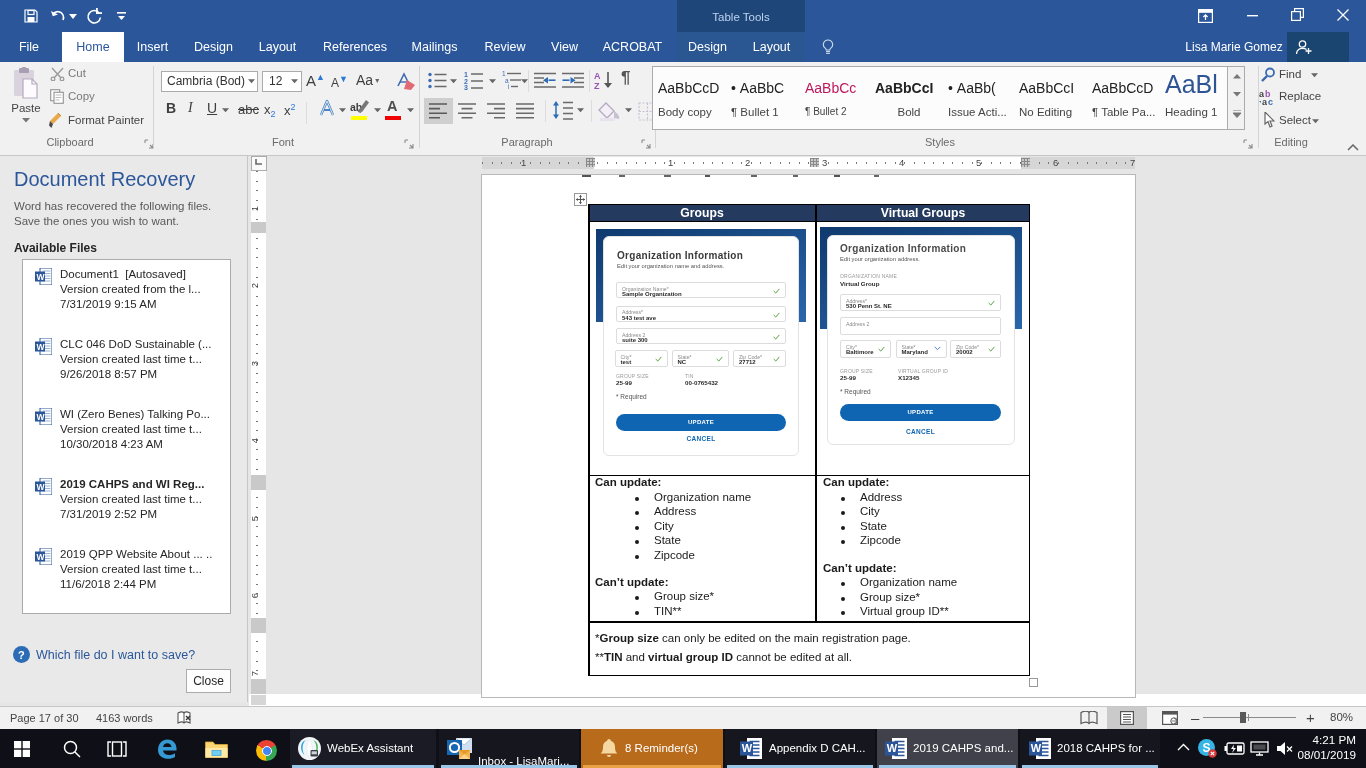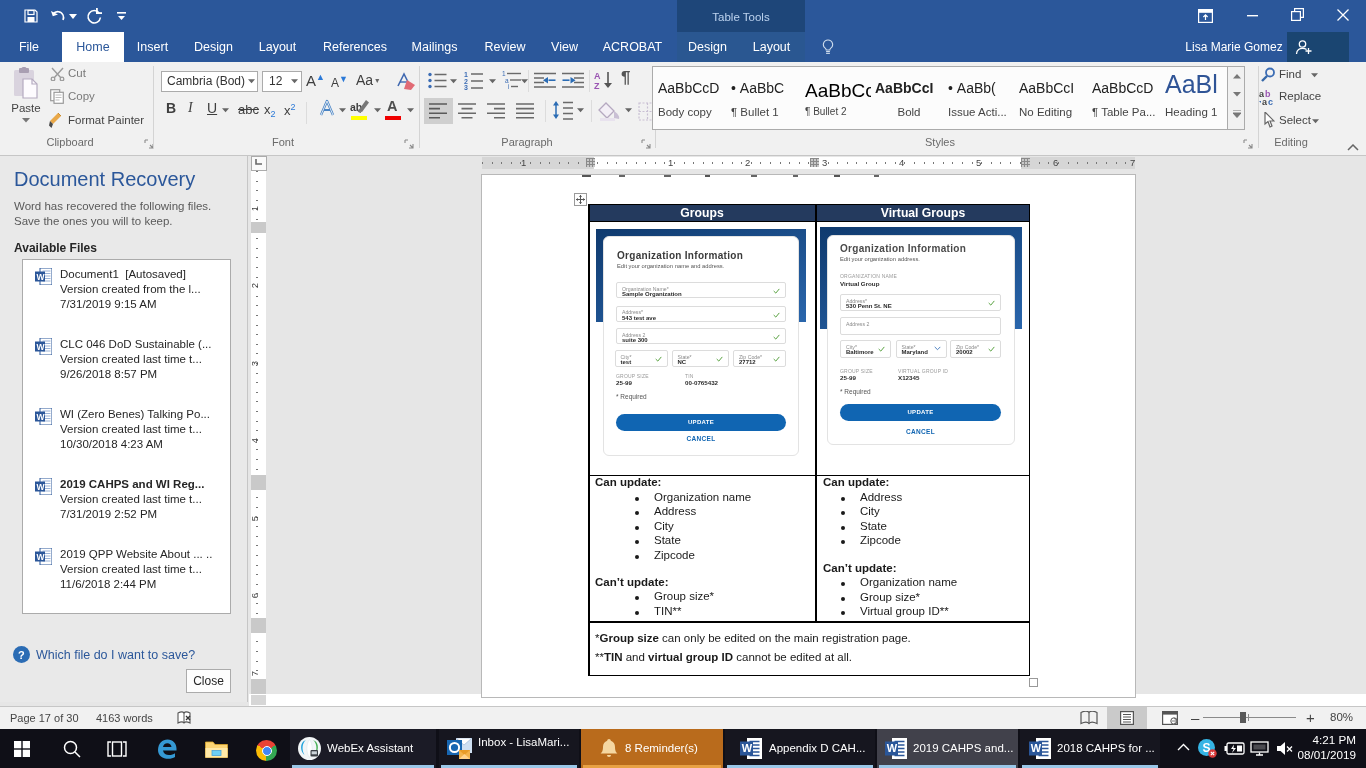--- a/index.html
+++ b/index.html
@@ -308,21 +308,21 @@
     <svg class="abs" style="left:1233px;top:30px" width="8" height="5" viewBox="0 0 8 5">
         <path d="M0 0 h8 l-4 4.5z" fill="#777"></path>
       </svg>
     <svg class="abs" style="left:1233px;top:48px" width="8" height="9" viewBox="0 0 8 9">
         <path d="M0 0 h8 M0 3 h8 l-4 4.5z" stroke="#777" fill="#777" stroke-width="1"></path>
       </svg>
     <div class="abs" style="left:658px;top:18px;width:66px;font-size:14px;color:#222;white-space:nowrap;overflow:hidden">AaBbCcD</div>
     <div class="abs" style="left:658px;top:44px;width:66px;font-size:11.5px;color:#444">Body copy</div>
     <div class="abs" style="left:731px;top:18px;width:68px;font-size:14px;color:#222;white-space:nowrap;overflow:hidden">•&nbsp;AaBbC</div>
     <div class="abs" style="left:731px;top:44px;width:68px;font-size:11.5px;color:#444">¶ Bullet 1</div>
-    <div class="abs" style="left:805px;top:18px;width:66px;font-size:19px;color:#000000;white-space:nowrap;overflow:hidden">AaBbCc</div>
+    <div class="abs" style="left:805px;top:18px;width:66px;font-size:14px;color:#be185d;white-space:nowrap;overflow:hidden">AaBbCc</div>
     <div class="abs" style="left:805px;top:44px;width:68px;font-size:10px;color:#444">¶ Bullet 2</div>
     <div class="abs" style="left:875px;top:18px;width:68px;font-size:14px;color:#222;font-weight:bold;white-space:nowrap;overflow:hidden">AaBbCcI</div>
     <div class="abs" style="left:875px;top:44px;width:68px;font-size:11.5px;color:#444;text-align:center">Bold</div>
     <div class="abs" style="left:948px;top:18px;width:62px;font-size:14px;color:#222;white-space:nowrap;overflow:hidden">•&nbsp;AaBb(</div>
     <div class="abs" style="left:948px;top:44px;width:66px;font-size:11.5px;color:#444">Issue Acti...</div>
     <div class="abs" style="left:1019px;top:18px;width:66px;font-size:14px;color:#222;white-space:nowrap;overflow:hidden">AaBbCcI</div>
     <div class="abs" style="left:1019px;top:44px;width:68px;font-size:11.5px;color:#444">No Editing</div>
     <div class="abs" style="left:1092px;top:18px;width:66px;font-size:14px;color:#222;white-space:nowrap;overflow:hidden">AaBbCcD</div>
     <div class="abs" style="left:1092px;top:44px;width:68px;font-size:11.5px;color:#444">¶ Table Pa...</div>
     <div class="abs" style="left:1165px;top:8px;width:58px;font-size:25px;color:#2f5496;white-space:nowrap;overflow:hidden">AaBl</div>
@@ -358,21 +358,21 @@
       </svg>
     <div class="glabel" style="left:1241px;width:100px">Editing</div>
     <svg class="abs" style="left:1347px;top:82px" width="12" height="7" viewBox="0 0 12 7">
         <path d="M1 6 L6 1 L11 6" stroke="#666" stroke-width="1.5" fill="none"></path>
       </svg>
   </div>
   <div id="main">
 
     <div id="pane">
       <div class="abs" style="left:14px;top:12px;font-size:20px;color:#2b579a">Document Recovery</div>
-      <div class="abs" style="left:14px;top:43px;width:220px;font-size:11.5px;color:#5a5a5a;line-height:15px">Word has recovered the following files. Save the ones you will to keep.</div>
+      <div class="abs" style="left:14px;top:43px;width:220px;font-size:11.5px;color:#5a5a5a;line-height:15px">Word has recovered the following files. Save the ones you wish to want.</div>
       <div class="abs" style="left:14px;top:85px;font-size:12px;font-weight:bold;color:#262626">Available Files</div>
       <div class="abs" style="left:22px;top:103px;width:209px;height:355px;background:#fff;border:1px solid #ababab"></div>
 
       <svg class="abs" style="left:35px;top:112px" width="17" height="17" viewBox="0 0 17 17">
           <rect x="5" y="0" width="12" height="17" fill="#fff" stroke="#2a5699" stroke-width="1"></rect>
           <path d="M7.5 3 h8 M7.5 5.5 h8 M7.5 8 h8 M7.5 10.5 h8 M7.5 13 h8" stroke="#9ab3d8" stroke-width="1"></path>
           <rect x="0" y="3.5" width="10" height="10" fill="#2a5699"></rect>
           <text x="1.5" y="11.5" font-size="8.5" fill="#fff" font-weight="bold">W</text>
         </svg>
       <div class="abs" style="left:60px;top:112px;font-size:11.5px;color:#262626">Document1&nbsp; [Autosaved]</div>
@@ -697,21 +697,21 @@
     <svg class="abs" style="left:447px;top:9px" width="25" height="23" viewBox="0 0 25 23">
         <rect x="9" y="0" width="16" height="15" fill="#fff"></rect>
         <path d="M9 0 h16 v15 h-16 z" fill="#cfe0f2"></path>
         <path d="M9 0 L25 0 L17 7 Z" fill="#fff" stroke="#9db8d8" stroke-width="0.7"></path>
         <rect x="0" y="2" width="15" height="15" fill="#1766b1"></rect>
         <circle cx="7.5" cy="9.5" r="4.6" fill="none" stroke="#fff" stroke-width="2"></circle>
         <path d="M12 12 h11 v9 h-11 z" fill="#f3b24a"></path>
         <path d="M12 12 h11 l-5.5 5 z" fill="#e89b27"></path>
         <path d="M12 21 l5.5 -5 5.5 5 z" fill="#ffd28a"></path>
       </svg>
-    <div class="abs tbtxt" style="left:478px;top:7px">Inbox - LisaMari...</div>
+    <div class="abs tbtxt" style="left:478px;top:26px">Inbox - LisaMari...</div>
     <div class="abs" style="left:441px;top:36px;width:136px;height:3px;background:#9ac7e8"></div>
 
     <div class="tbtn" style="left:581px;width:142px;background:#b96b1c"></div>
     <svg class="abs" style="left:600px;top:10px" width="18" height="19" viewBox="0 0 18 19">
         <path d="M9 0 C10 0 10.8 0.8 10.8 1.8 C13.5 2.6 15 5 15 8 C15 12.5 16.5 13.8 17.5 14.5 L0.5 14.5 C1.5 13.8 3 12.5 3 8 C3 5 4.5 2.6 7.2 1.8 C7.2 0.8 8 0 9 0 Z" fill="#f5d7a1"></path>
         <path d="M7 16 a2 2 0 0 0 4 0 z" fill="#f5d7a1"></path>
       </svg>
     <div class="abs tbtxt" style="left:625px;top:13px">8 Reminder(s)</div>
     <div class="abs" style="left:583px;top:36px;width:138px;height:3px;background:#e8a143"></div>
 

